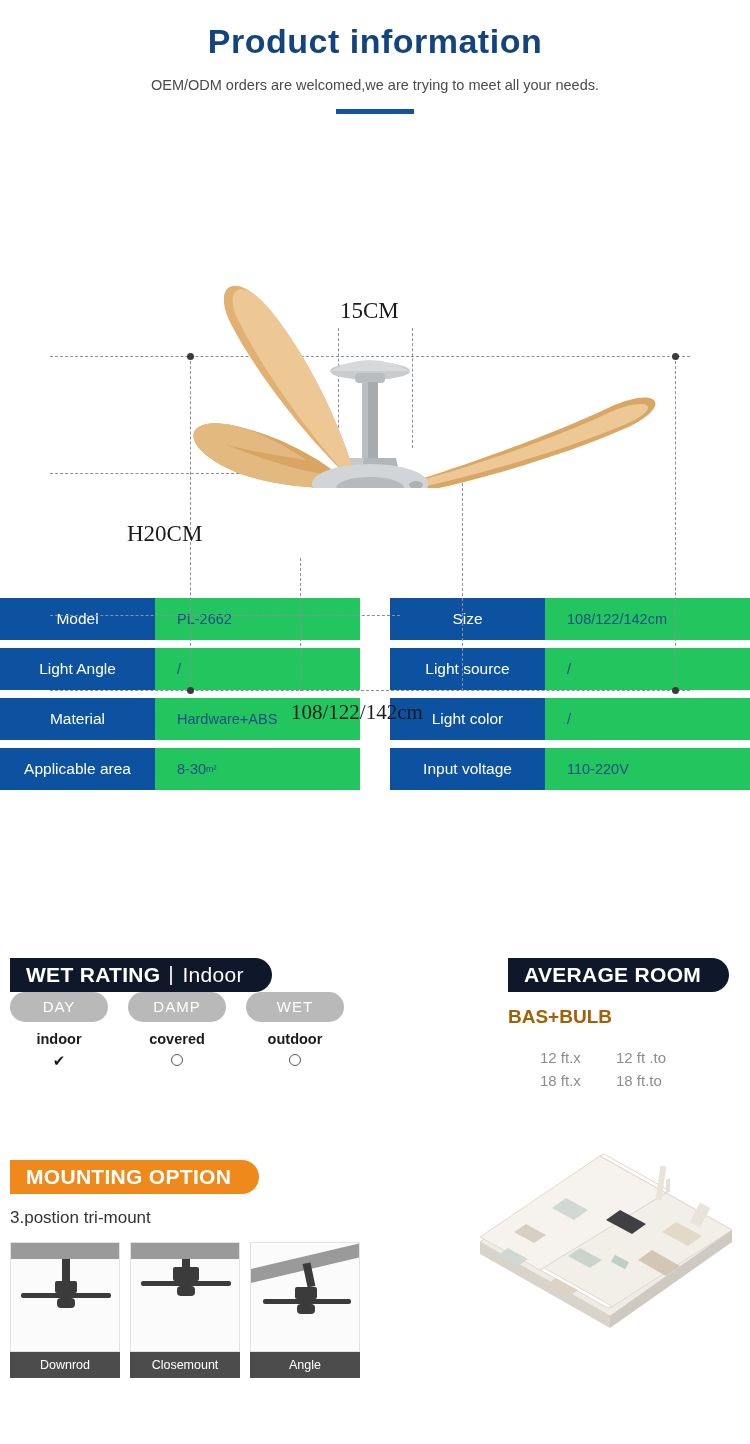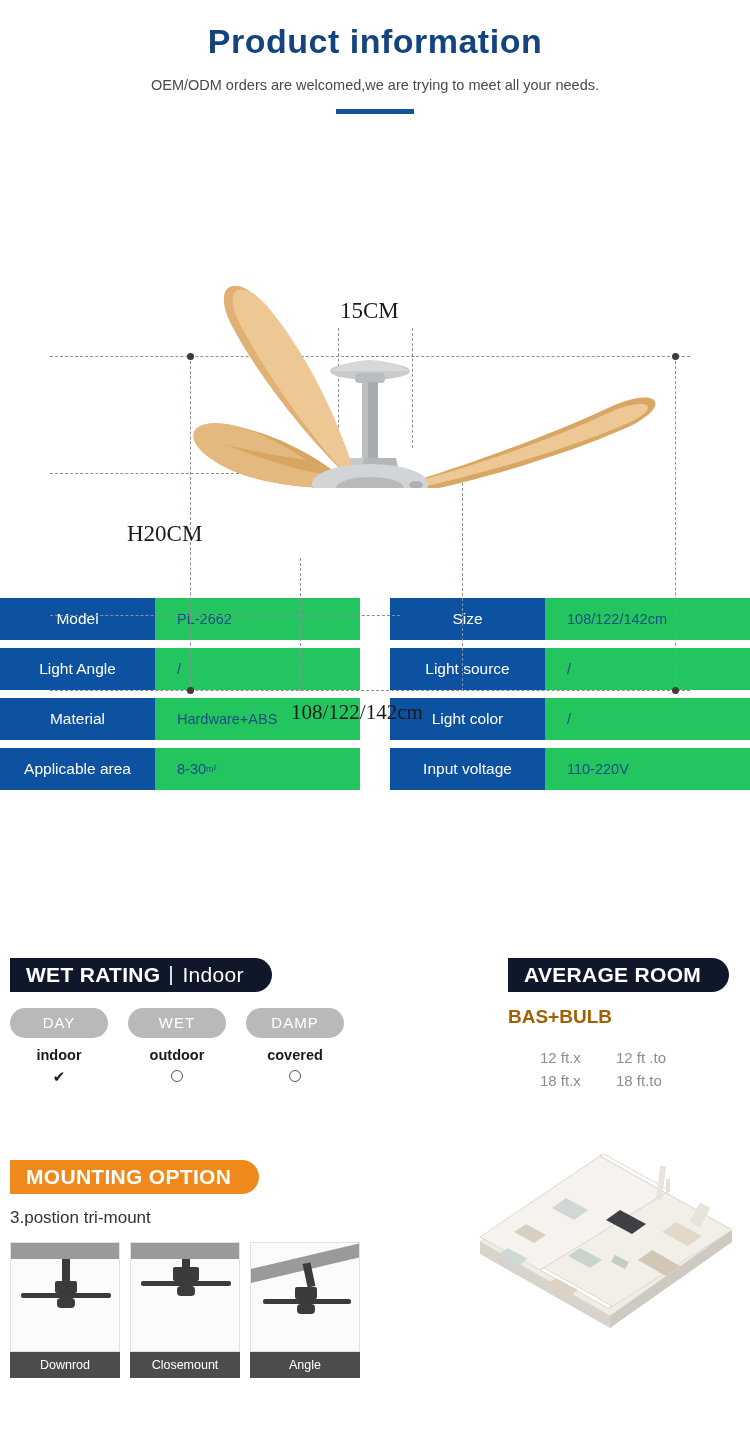--- a/index.html
+++ b/index.html
@@ -122,21 +122,21 @@
     display: inline-block;
     width: 2px;
     height: 19px;
     background: #ffffff;
     margin: 0 10px;
     opacity: .85;
   }
   .tag .light { font-weight: normal; }
 
   .wet-wrap { position: absolute; left: 10px; top: 958px; width: 360px; }
-  .pills { display: flex; gap: 20px; margin-top: 16px; }
+  .pills { display: flex; gap: 20px; }
   .pill-col { text-align: center; width: 98px; }
   .pill {
     background: #b9b9b9;
     color: #ffffff;
     border-radius: 16px;
     height: 30px;
     line-height: 30px;
     font-size: 15px;
     letter-spacing: 1px;
   }
@@ -287,27 +287,27 @@
     <span class="light">Indoor</span>
   </div>
 
   <div class="pills">
     <div class="pill-col">
       <div class="pill">DAY</div>
       <div class="pill-label">indoor</div>
       <div class="pill-mark">✔</div>
     </div>
     <div class="pill-col">
+      <div class="pill">DAMP</div>
+      <div class="pill-label">covered</div>
+      <div class="pill-mark"><span class="circle"></span></div>
+    </div>
+    <div class="pill-col">
       <div class="pill">WET</div>
       <div class="pill-label">outdoor</div>
-      <div class="pill-mark"><span class="circle"></span></div>
-    </div>
-    <div class="pill-col">
-      <div class="pill">DAMP</div>
-      <div class="pill-label">covered</div>
       <div class="pill-mark"><span class="circle"></span></div>
     </div>
   </div>
 </div>
 
 <div class="avg-wrap">
   <div class="tag">
     <span>AVERAGE ROOM</span>
   </div>
   <div class="avg-sub">BAS+BULB</div>

